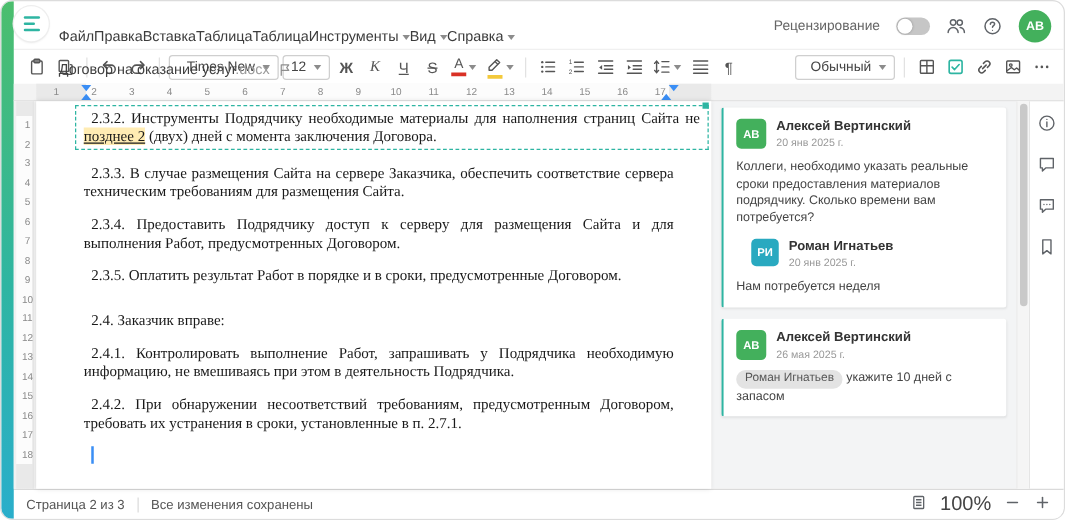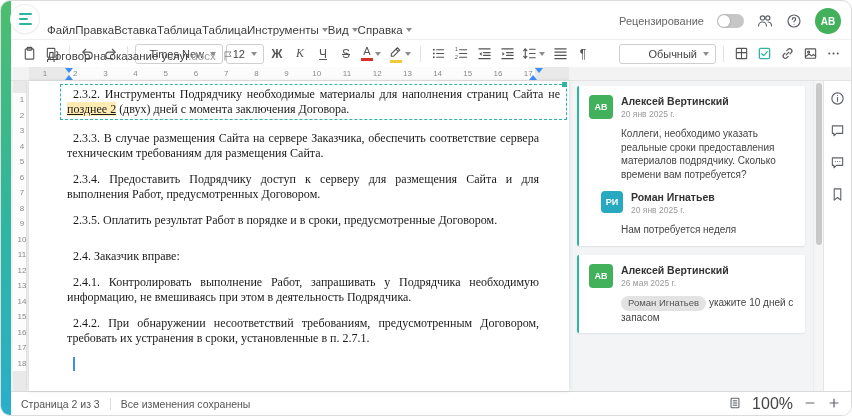--- a/index.html
+++ b/index.html
@@ -38,21 +38,21 @@
   
   .toolbar{height:28px;flex:none;display:flex;align-items:center;padding:0 8px;gap:3px;border-top:1px solid #f0f0f0;}
   .sep{width:1px;height:16px;background:#e2e2e2;margin:0 4px;flex:none;}
   .tb{height:22px;min-width:20px;border:none;background:none;border-radius:3px;color:#555;
     display:flex;align-items:center;justify-content:center;gap:2px;font-size:12px;padding:0 2px;}
   .tb svg{width:15px;height:15px;}
   .g-bold{font-weight:bold;} .g-italic{font-style:italic;font-family:"Liberation Serif",serif;}
   .g-under{text-decoration:underline;} .g-strike{text-decoration:line-through;}
   .sel{border:1px solid #cfcfcf;border-radius:3px;height:20px;background:#fff;
     display:flex;align-items:center;justify-content:flex-end;padding:0 6px;font-size:11px;color:#444;gap:6px;}
-  .font-sel{width:88px}.size-sel{width:38px}.style-sel{width:97px}
+  .font-sel{width:88px}.size-sel{width:38px}.style-sel{width:80px}
   .stack{display:flex;flex-direction:column;align-items:center;line-height:1;}
   .stack .gl{font-size:11px;}
   .stack .bar{width:12px;height:3px;margin-top:1px;}
   .tb-right{margin-left:auto;display:flex;align-items:center;gap:3px;}
   .pilcrow{font-size:12px;color:#555;}
 
   
   .rulerbar{height:14px;flex:none;position:relative;background:#f3f3f3;border-bottom:1px solid #e3e3e3;}
   .hruler{position:absolute;left:18px;top:0;width:540px;height:13px;
     background:linear-gradient(to right,#e9e9e9 0 40px,#fcfcfc 40px 506px,#e9e9e9 506px);}
@@ -82,21 +82,21 @@
   
   .comments{width:244px;flex:none;background:#f3f4f5;padding:5px 8px;overflow:hidden;}
   .card{background:#fff;border-radius:2px;border-left:2px solid var(--accent);
     box-shadow:0 1px 2px rgba(0,0,0,.08);padding:9px 10px;margin-bottom:9px;}
   .c-head{display:flex;align-items:flex-start;gap:8px;}
   .c-avatar{width:24px;height:24px;border-radius:4px;color:#fff;font-size:9px;font-weight:bold;
     display:flex;align-items:center;justify-content:center;flex:none;}
   .av-green{background:var(--green);} .av-teal{background:var(--teal);}
   .c-name{font-size:10.5px;font-weight:bold;color:#333;line-height:1.25;}
   .c-date{font-size:8.5px;color:#999;margin-top:1px;}
-  .c-text{font-size:10px;color:#444;line-height:1.35;margin-top:8px;margin-left:32px;}
+  .c-text{font-size:10px;color:#444;line-height:1.35;margin-top:8px;}
   .c-reply{margin-top:10px;margin-left:12px;}
   .chip{background:#e3e3e3;border-radius:9px;padding:1px 7px;font-size:9.5px;color:#555;display:inline-block;}
 
   .vscroll{width:10px;flex:none;background:#f5f5f5;position:relative;border-left:1px solid #ececec;}
   .vscroll .thumb{position:absolute;left:2px;top:2px;width:6px;height:162px;border-radius:3px;background:#c9c9c9;}
 
   .rail{width:28px;flex:none;background:#fff;border-left:1px solid #e5e5e5;
     display:flex;flex-direction:column;align-items:center;gap:13px;padding-top:10px;color:#5f6368;}
   .rail svg{width:15px;height:15px;}
 

